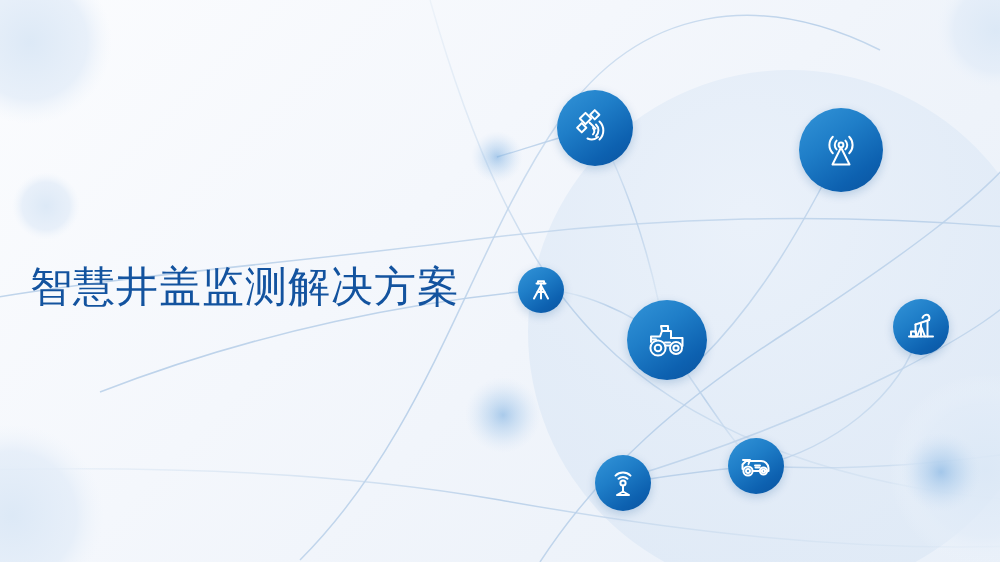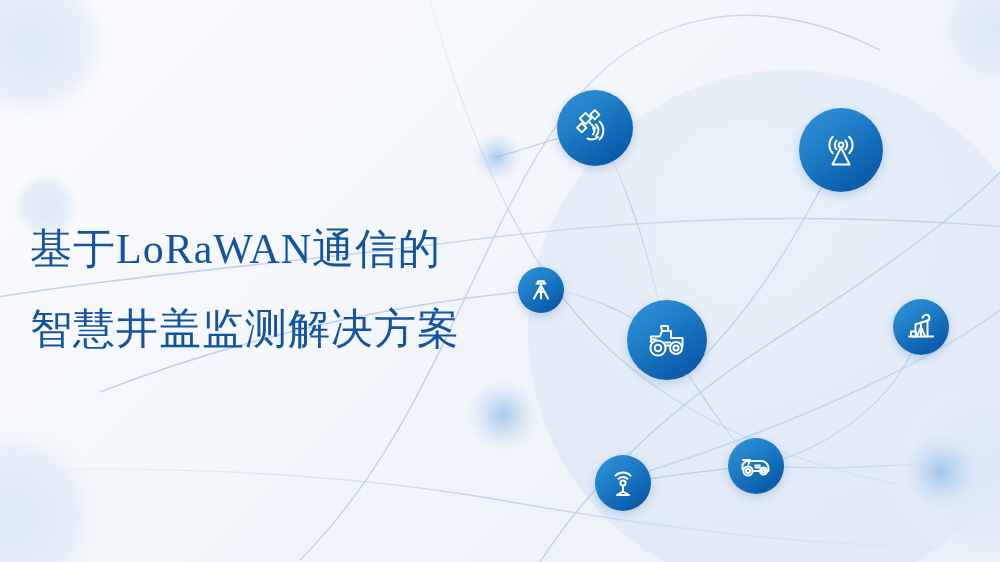--- a/index.html
+++ b/index.html
@@ -109,21 +109,20 @@
     <circle cx="12" cy="516" r="92" fill="url(#blobGrad)"></circle>
     <circle cx="985" cy="470" r="96" fill="url(#blobGrad)"></circle>
     <circle cx="996" cy="30" r="60" fill="url(#blobGrad)"></circle>
 
     <circle cx="497" cy="157" r="26" fill="url(#glowGrad)"></circle>
     <circle cx="503" cy="415" r="38" fill="url(#glowGrad)"></circle>
     <circle cx="941" cy="472" r="40" fill="url(#glowGrad)"></circle>
   </svg>
 
   <div class="title-block">
-    <div class="title-line title-line-1">基于LoRaWAN通信的</div>
     <div class="title-line title-line-2">智慧井盖监测解决方案</div>
   </div>
 
   <div class="node" style="left:557px; top:90px; width:76px; height:76px;">
     <svg width="40" height="40" viewBox="0 0 40 40">
       <g class="node-icon" stroke-width="1.9">
         <rect x="6.5" y="6.5" width="8" height="8" transform="rotate(45 10.5 10.5)"></rect>
         <rect x="16.5" y="3.5" width="6.5" height="6.5" transform="rotate(45 19.75 6.75)"></rect>
         <rect x="3.5" y="16.5" width="6.5" height="6.5" transform="rotate(45 6.75 19.75)"></rect>
         <path d="M14.5 14.5 L20.5 20.5"></path>

